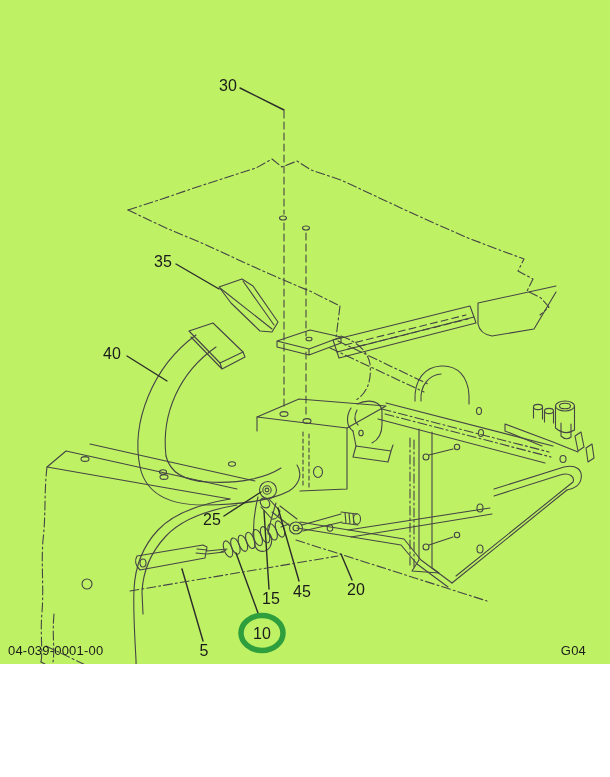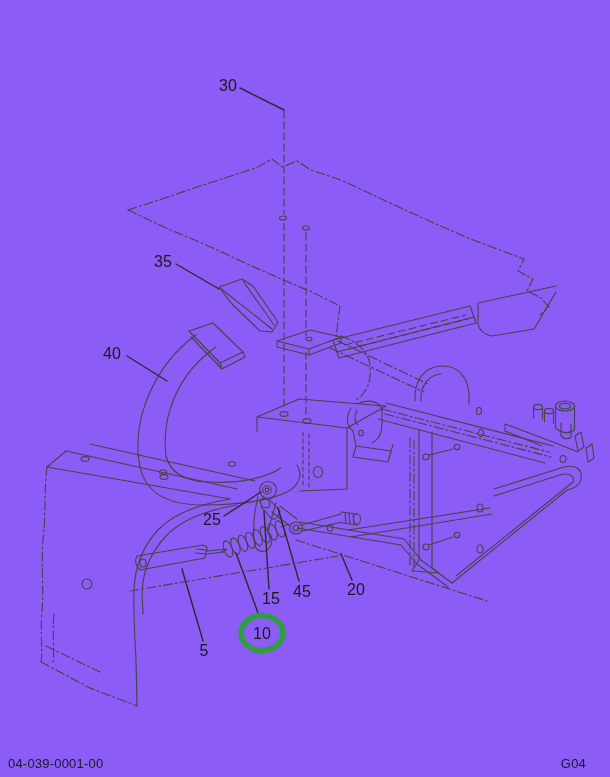--- a/index.html
+++ b/index.html
@@ -1,16 +1,16 @@
 <!DOCTYPE html>
 <html><head>
 <meta charset="utf-8">
 <style>
   html,body{margin:0;padding:0;background:#ffffff;}
-  .page{position:relative;width:610px;height:777px;background:#8b5cf6;overflow:hidden;
+  .page{position:relative;width:610px;height:664px;background:#bef264;overflow:hidden;
         font-family:"Liberation Sans","DejaVu Sans",sans-serif;}
   .diagram-svg{position:absolute;left:0;top:0;}
   .art path,.art ellipse,.art circle,.art line{fill:none;stroke:#454545;stroke-width:1.1;
         stroke-linecap:round;stroke-linejoin:round;}
   .art .dd{stroke-dasharray:9 3 2 3;}
   .art .dsh{stroke-dasharray:7 4;}
   .art .fdsh{stroke-dasharray:4 3;}
   .art .leader{stroke:#2b2b2b;stroke-width:1.4;}
   .callout-label{font-size:16px;fill:#1b1b1b;text-anchor:middle;}
   .footer-text{position:absolute;bottom:6px;font-size:13px;color:#1b1b1b;letter-spacing:0.2px;}

